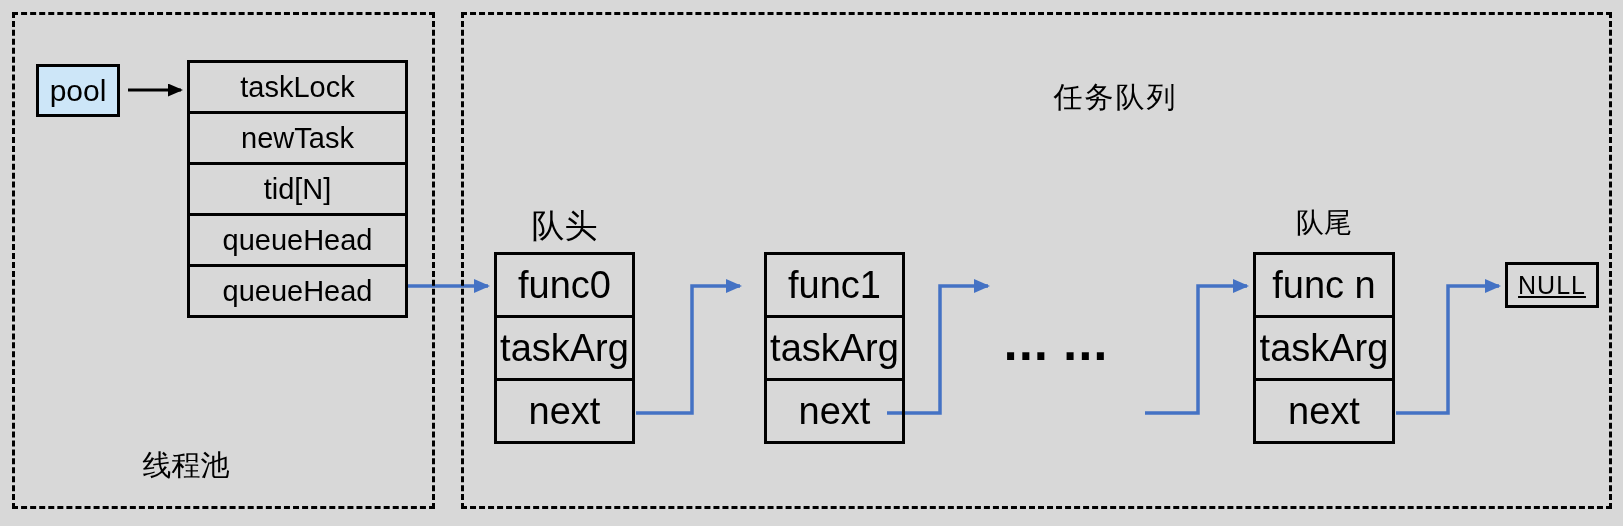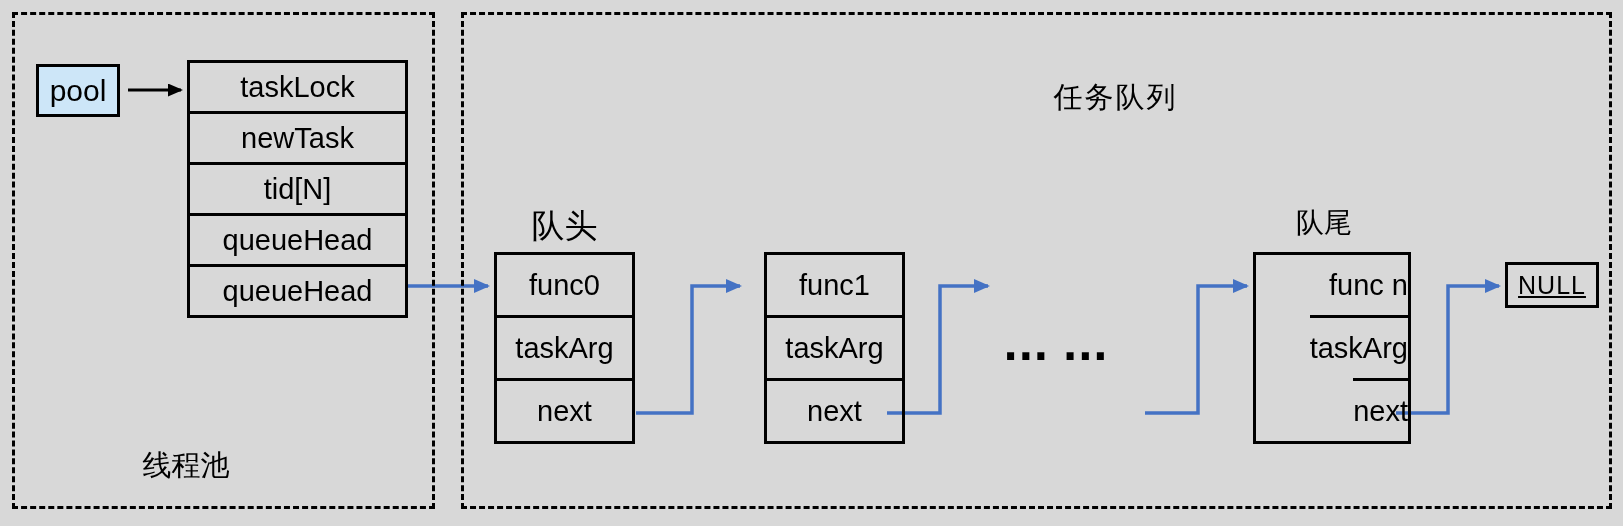--- a/index.html
+++ b/index.html
@@ -43,24 +43,24 @@
   }
   .struct-row + .struct-row{border-top:3px solid var(--line-black,#000);}
 
   .node-box{
     position:absolute;top:252px;width:141px;height:192px;
     border:3px solid var(--line-black,#000);
     display:flex;flex-direction:column;
   }
   .node-box.n0{left:494px;}
   .node-box.n1{left:764px;}
-  .node-box.n2{left:1253px;width:158px;align-items:flex-end;}
+  .node-box.n2{left:1253px;width:142px;}
   .node-row{
     flex:1;display:flex;align-items:center;justify-content:center;
-    font-size:29px;
+    font-size:38px;
   }
   .node-row + .node-row{border-top:3px solid var(--line-black,#000);}
 
   .caption{
     position:absolute;text-align:center;font-size:29px;line-height:1.2;
     white-space:nowrap;
   }
   .caption.thread-pool{left:126px;top:448px;width:120px;}
   .caption.queue-title{left:1048px;top:80px;width:135px;letter-spacing:2px;}
   .caption.head-label{left:494px;top:206px;width:141px;font-size:33px;}

